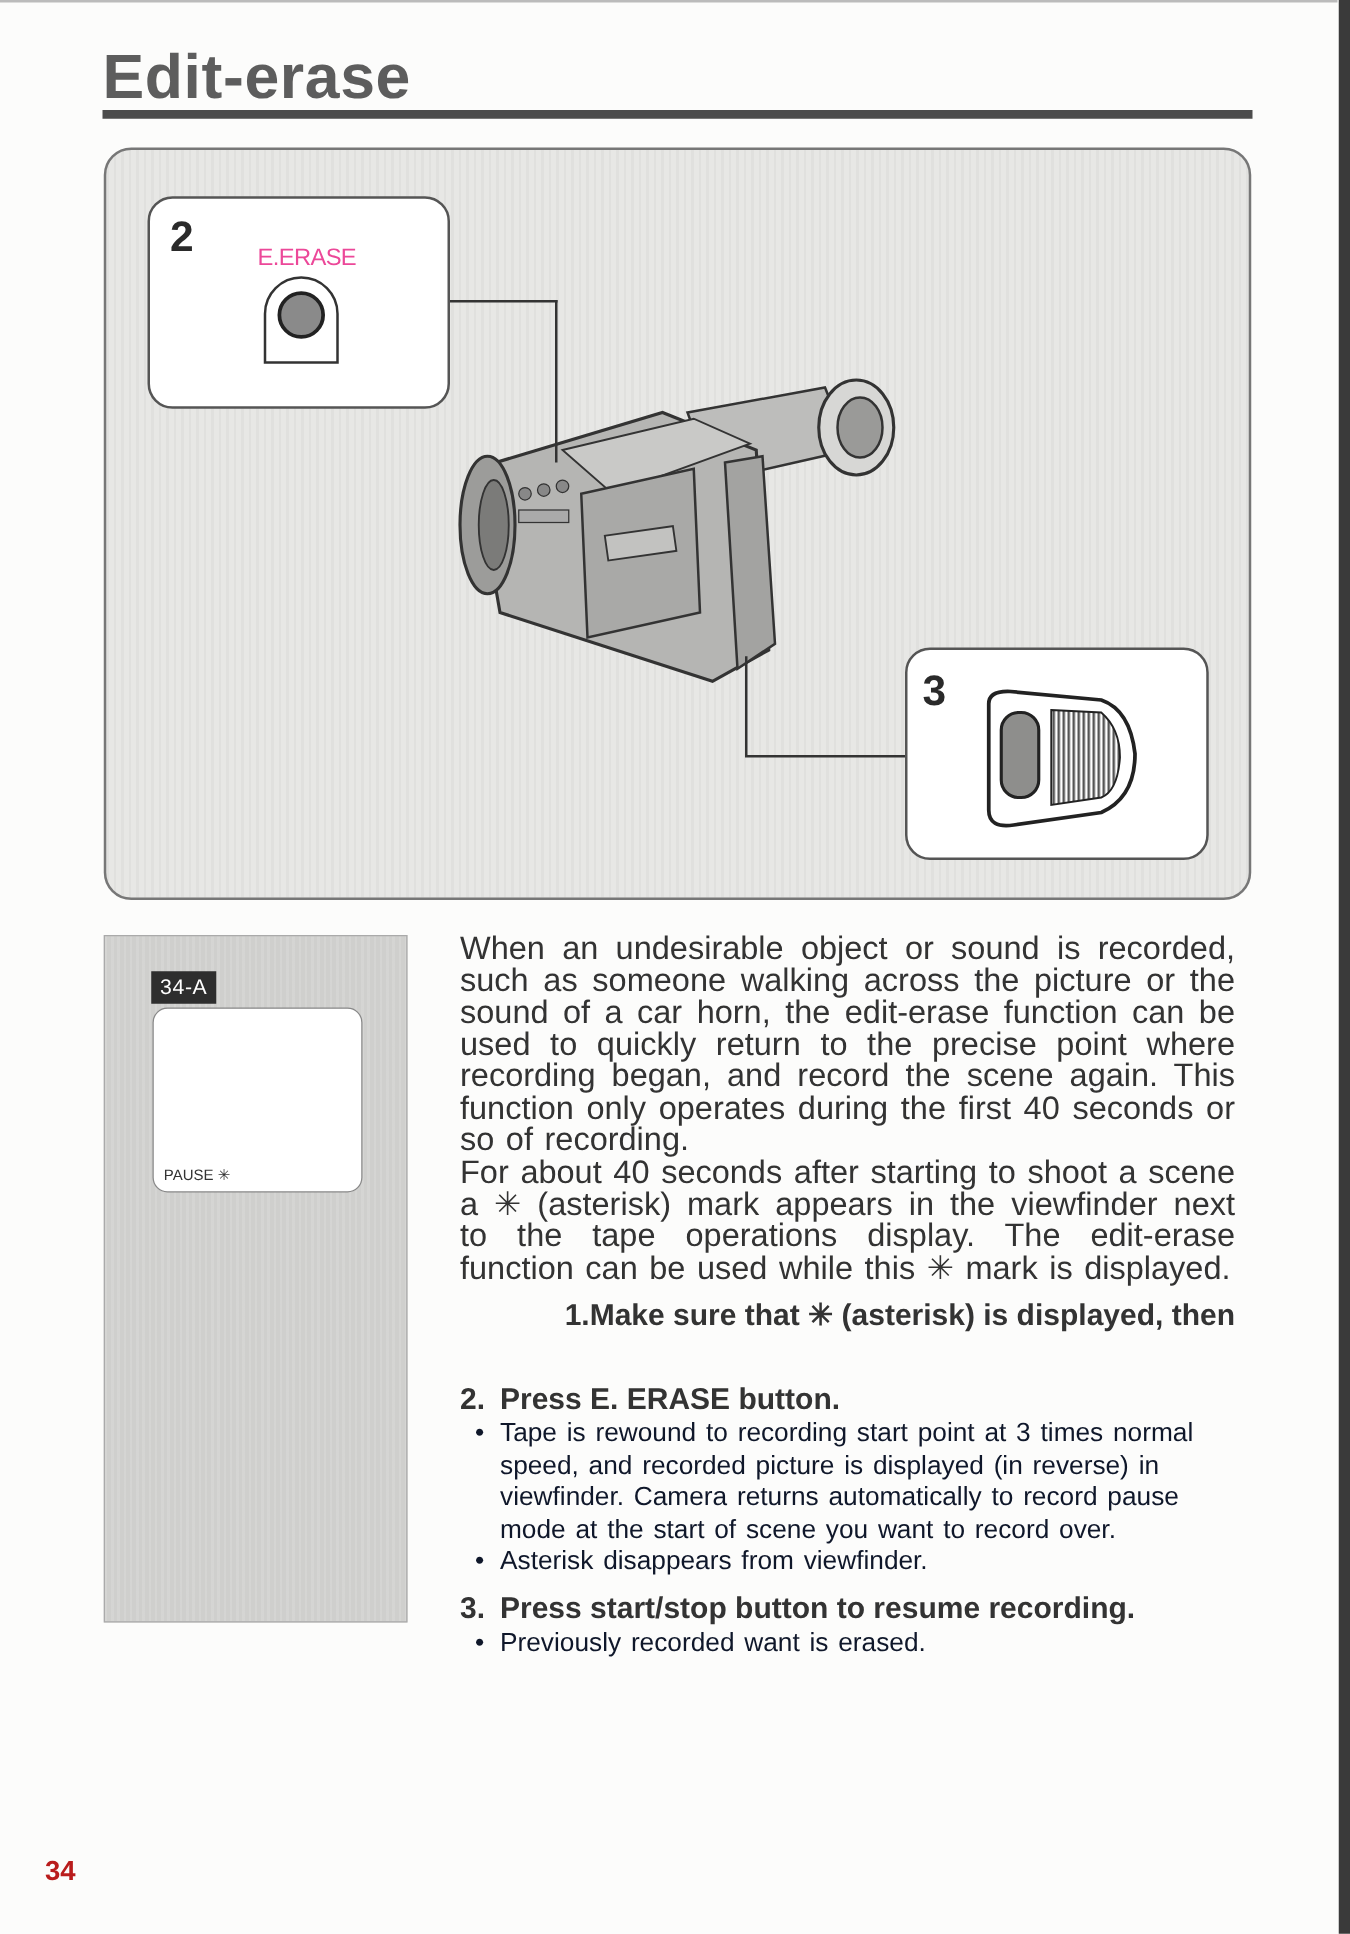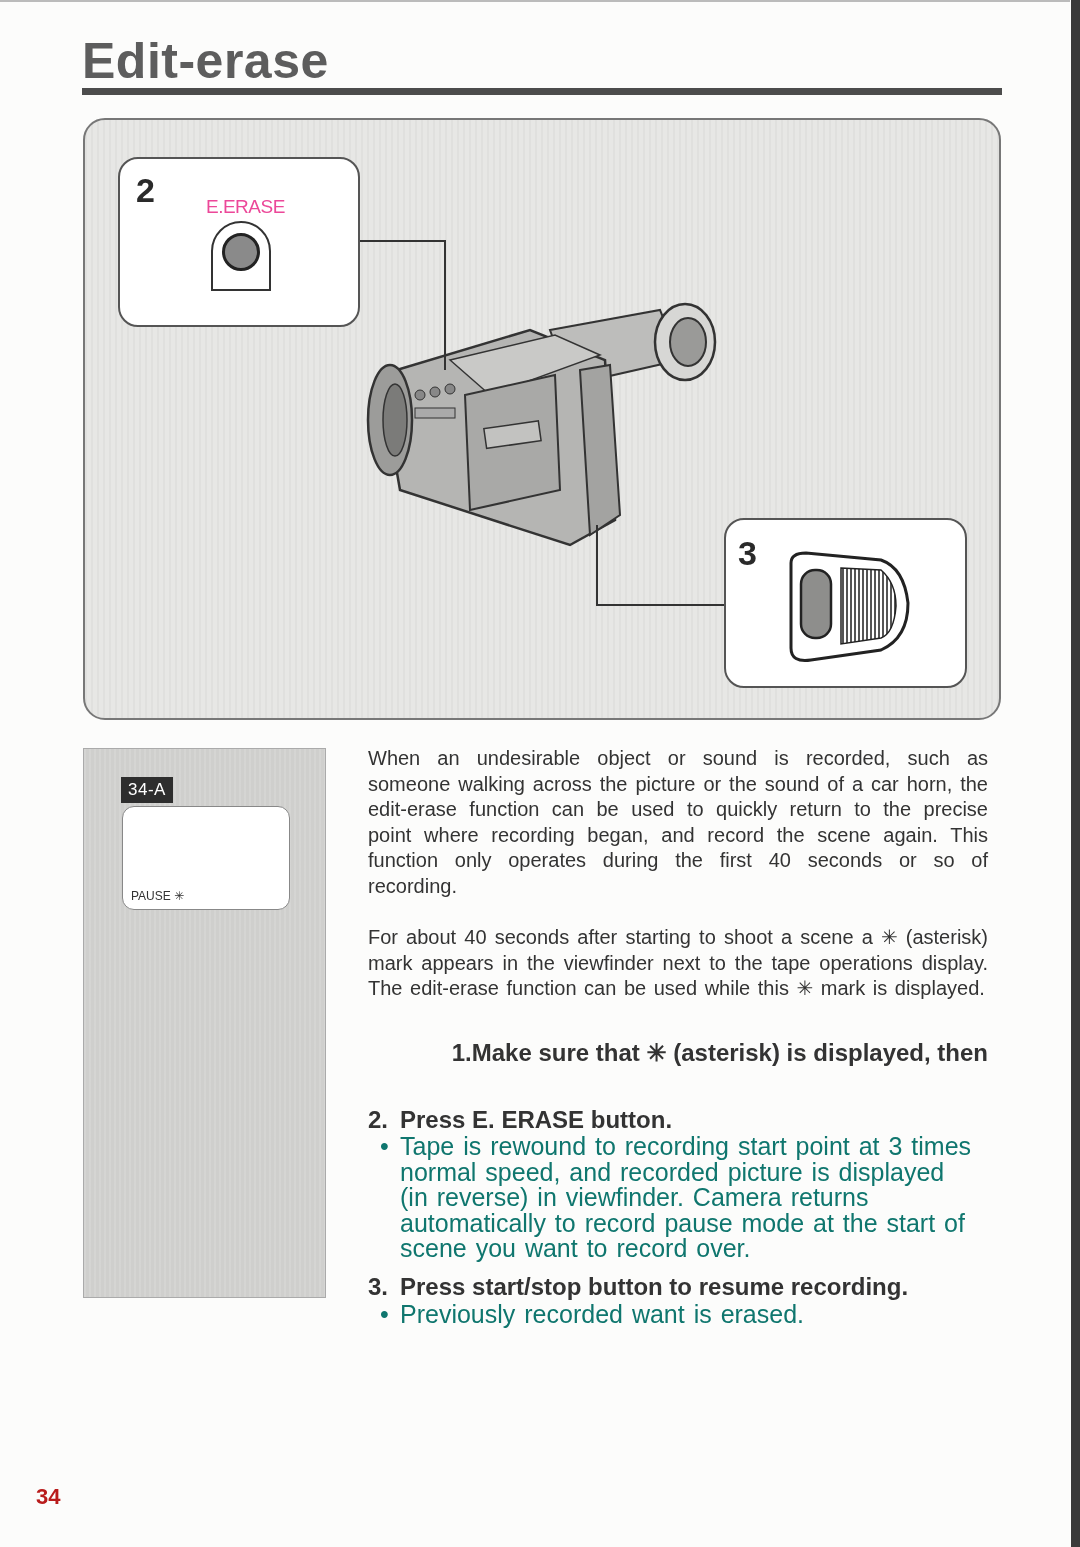--- a/index.html
+++ b/index.html
@@ -40,36 +40,36 @@
   .sidebar {
     position: absolute; left: 83px; top: 748px; width: 243px; height: 550px; box-sizing: border-box;
     background: #cfcfcd; border: 1px solid #aaa;
     background-image: repeating-linear-gradient(90deg, rgba(255,255,255,0.12) 0 2px, transparent 2px 5px);
   }
   .badge {
     display: inline-block; background: #2e2e2e; color: #fff; font-size: 16px; padding: 2px 6px 1px 6px; letter-spacing: 0.5px;
   }
   .sidebar .badge { position: absolute; left: 37px; top: 28px; font-size: 17px; padding: 3px 7px; }
   .viewfinder {
-    position: absolute; left: 38px; top: 57px; width: 168px; height: 104px; background: #fff;
+    position: absolute; left: 38px; top: 57px; width: 168px; height: 148px; background: #fff;
     border: 1px solid #888; border-radius: 12px; box-sizing: border-box;
   }
   .vf-text { position: absolute; left: 8px; bottom: 6px; font-size: 12px; color: #333; }
 
-  .body-text { position: absolute; left: 368px; width: 620px; font-size: 20px; line-height: 25.5px; color: #333; text-align: justify; word-spacing: 2px; }
+  .body-text { position: absolute; left: 368px; width: 620px; font-size: 26px; line-height: 25.5px; color: #333; text-align: justify; word-spacing: 2px; }
   .p1 { top: 746px; }
   .p2 { top: 925px; }
   .step { position: absolute; left: 368px; width: 620px; font-size: 24px; font-weight: bold; color: #333; line-height: 28px; }
   .step .num { display: inline-block; width: 32px; }
   .step .cont { padding-left: 32px; display: block; }
   .step-1 { top: 1039px; text-align: right; }
   .step-2 { top: 1106px; }
   .step-3 { top: 1273px; }
   .step .badge { font-size: 15px; font-weight: normal; padding: 1px 5px; vertical-align: 3px; margin-left: 8px; }
-  .bullets { position: absolute; left: 380px; width: 600px; font-size: 25px; line-height: 25.5px; color: #0f766e; margin: 0; padding: 0; list-style: none; word-spacing: 2px; }
+  .bullets { position: absolute; left: 380px; width: 600px; font-size: 21px; line-height: 25.5px; color: #0f172a; margin: 0; padding: 0; list-style: none; word-spacing: 2px; }
   .bullets li { position: relative; padding-left: 20px; }
   .bullets li::before { content: "•"; position: absolute; left: 0; top: 0; }
   .b2 { top: 1134px; }
   .b3 { top: 1302px; }
   .page-num { position: absolute; left: 36px; top: 1484px; font-size: 22px; font-weight: bold; color: #b91c1c; }
 </style>
 </head>
 <body>
 
 <div class="top-rule"></div>
@@ -142,20 +142,21 @@
 
 <div class="step step-1">
   <span class="num">1.</span><span>Make sure that ✳ (asterisk) is displayed, then</span>
 </div>
 
 <div class="step step-2">
   <span class="num">2.</span><span>Press E. ERASE button.</span>
 </div>
 <ul class="bullets b2">
   <li>Tape is rewound to recording start point at 3 times normal speed, and recorded picture is displayed (in reverse) in viewfinder. Camera returns automatically to record pause mode at the start of scene you want to record over.</li>
+  <li>Asterisk disappears from viewfinder.</li>
 </ul>
 
 <div class="step step-3">
   <span class="num">3.</span><span>Press start/stop button to resume recording.</span>
 </div>
 <ul class="bullets b3">
   <li>Previously recorded want is erased.</li>
 </ul>
 
 <div class="page-num">34</div>

